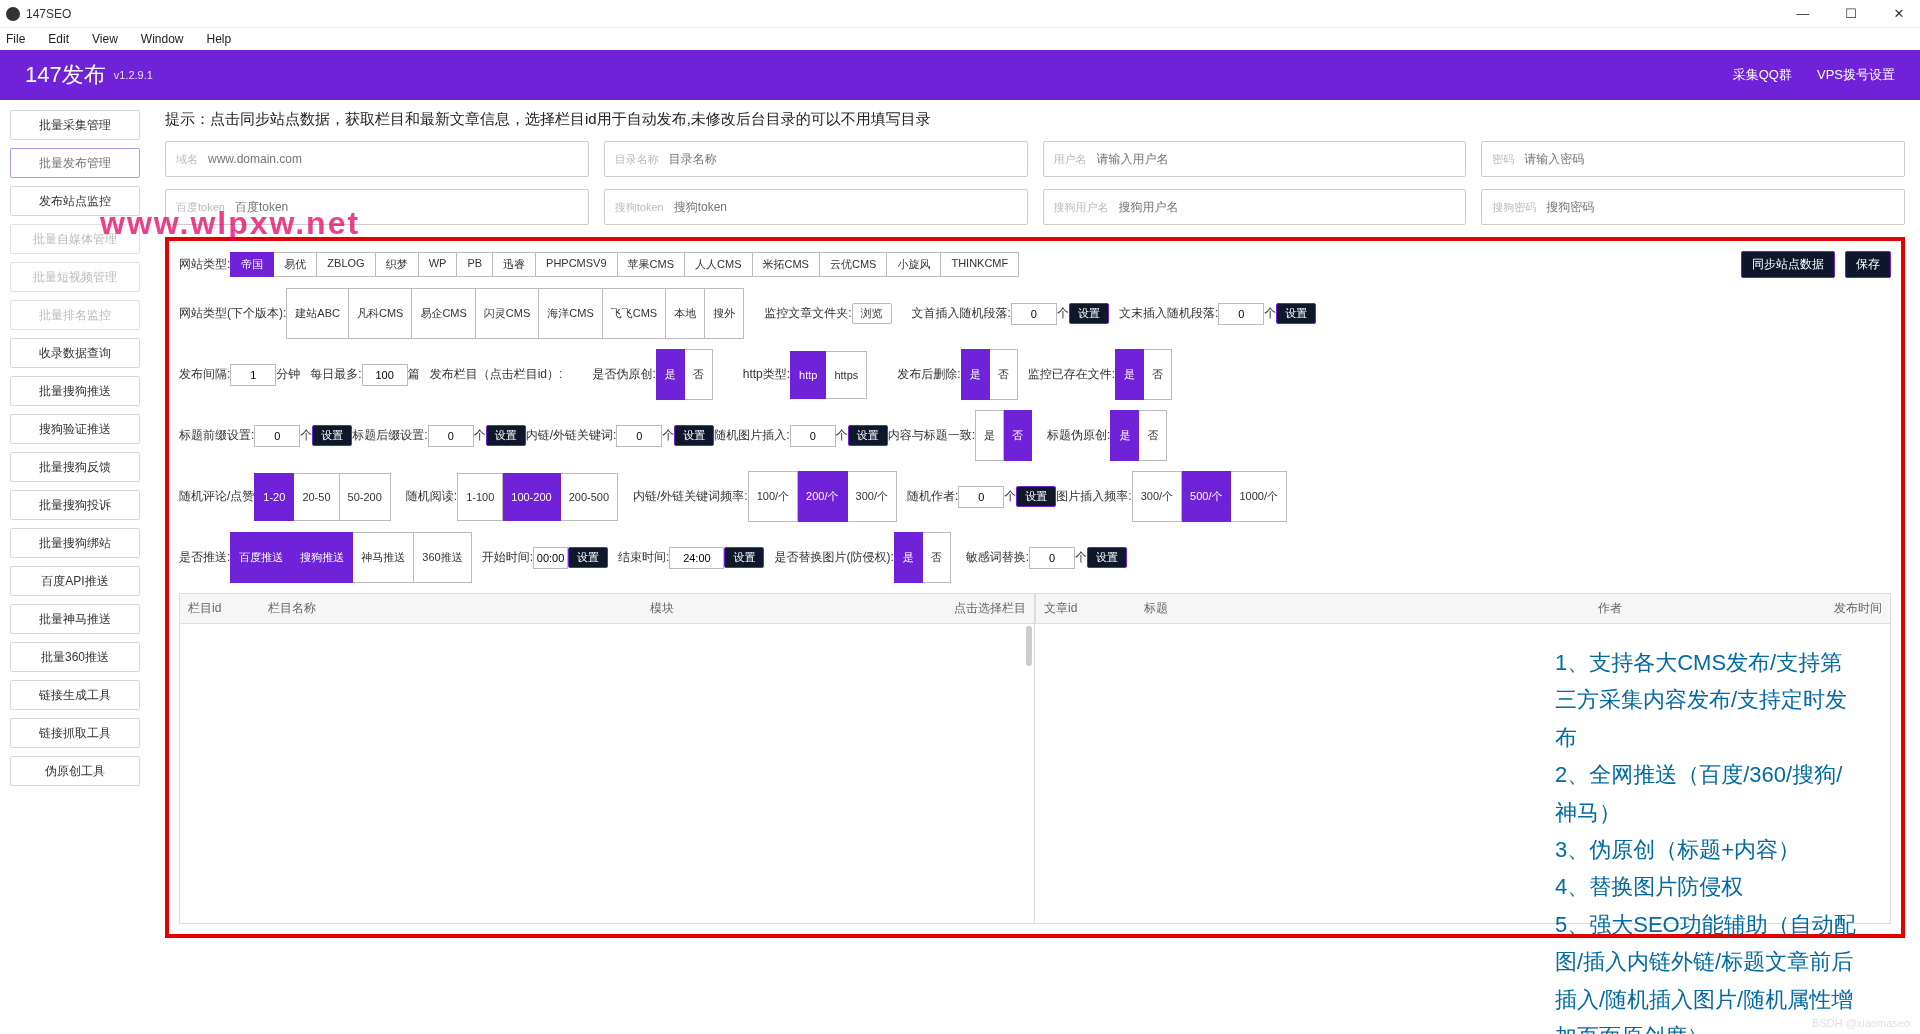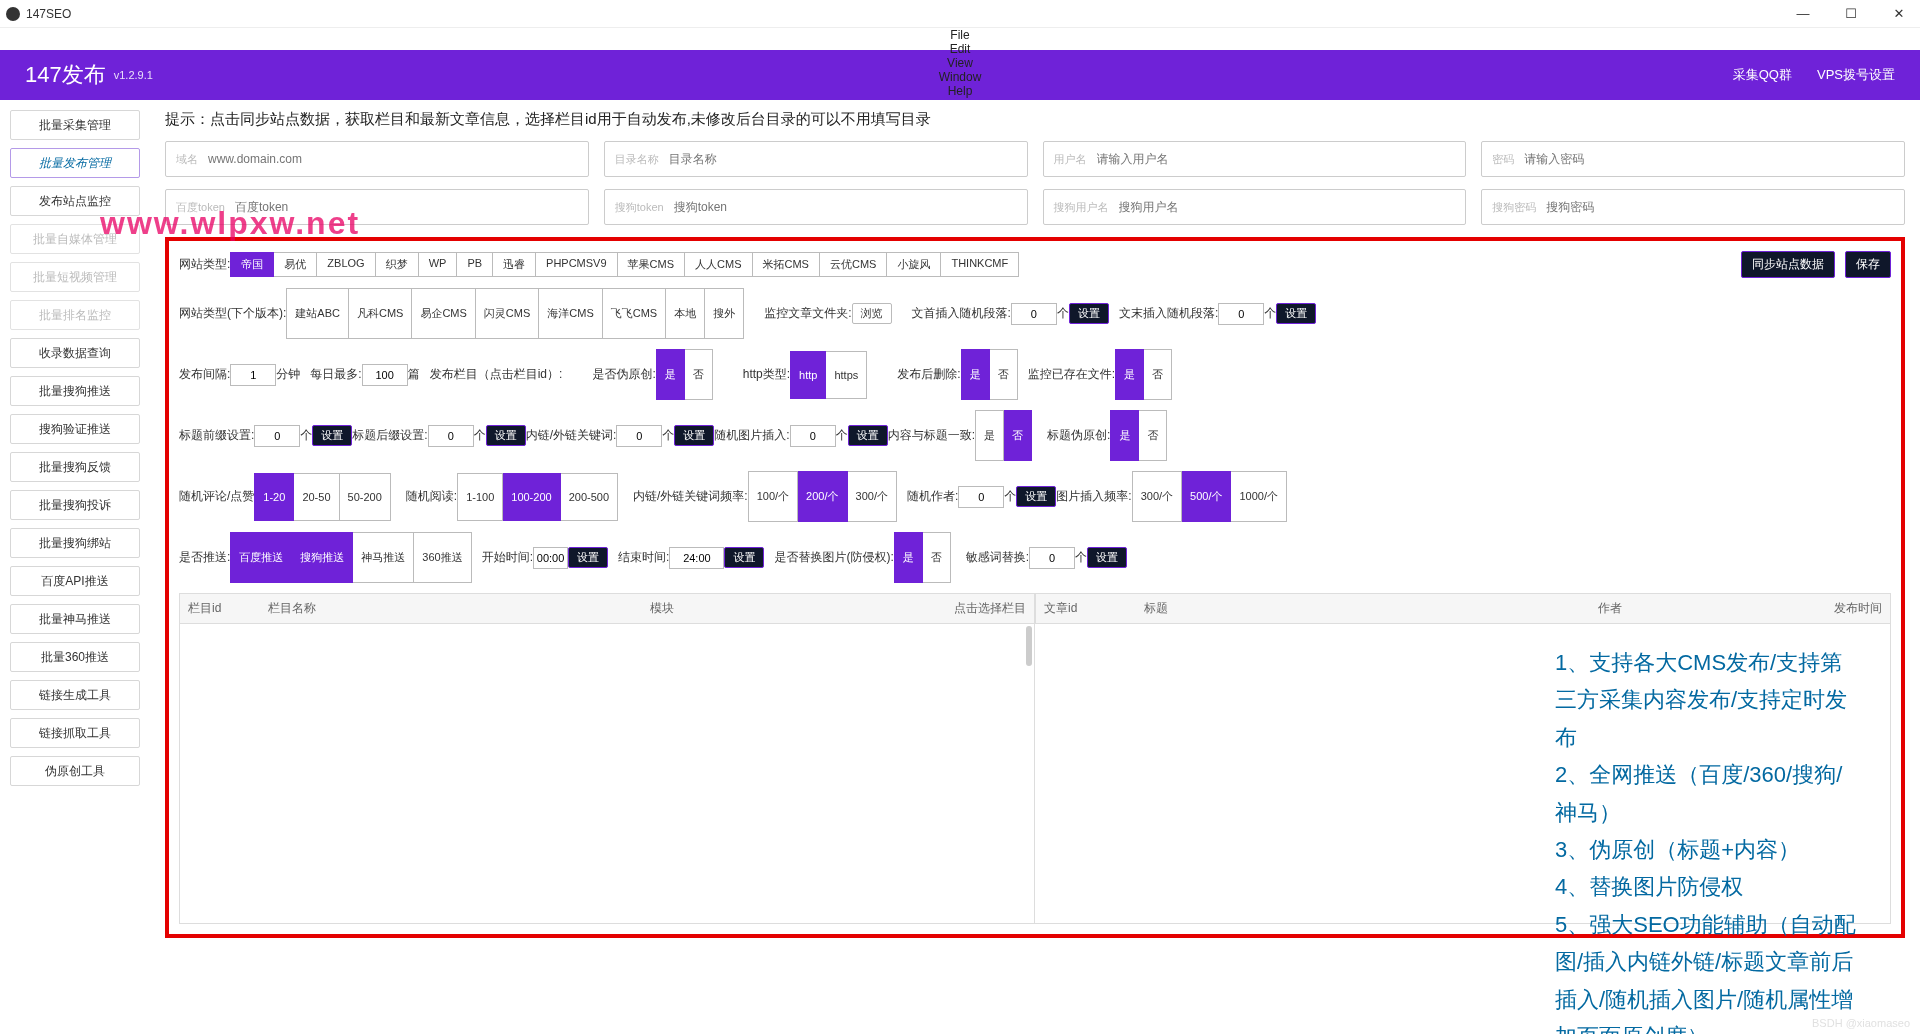--- a/index.html
+++ b/index.html
@@ -2,31 +2,31 @@
 <html><head>
 <meta charset="utf-8">
 <style>
 *{box-sizing:border-box;margin:0;padding:0;font-family:"Microsoft YaHei",sans-serif;}
 body{background:#fff;font-size:12px;color:#333;width:1920px;height:1034px;overflow:hidden;}
 .titlebar{display:flex;align-items:center;height:28px;padding:0 6px;background:#fff;border-bottom:1px solid #eee;}
 .titlebar .app-icon{width:14px;height:14px;border-radius:50%;background:#333;margin-right:6px;}
 .titlebar .title{flex:1;font-size:12px;}
 .win-controls{display:flex;gap:18px;align-items:center;font-size:13px;}
 .win-btn{width:30px;text-align:center;cursor:pointer;}
-.menubar{height:22px;display:flex;gap:0;align-items:center;padding:0 6px;font-size:12px;color:#222;flex-direction:column;}
+.menubar{height:22px;display:flex;gap:23px;align-items:center;padding:0 6px;font-size:12px;color:#222;}
 .menubar span{cursor:pointer;}
 .header{height:50px;background:#6f22d8;color:#fff;display:flex;align-items:center;padding:0 25px;}
 .header .brand{font-size:22px;font-weight:500;}
 .header .ver{font-size:11px;opacity:.85;margin-left:8px;}
 .header .sp{flex:1;}
 .header .hlink{margin-left:25px;font-size:13px;cursor:pointer;}
 .layout{display:flex;height:calc(1034px - 28px - 22px - 50px);}
 .sidebar{width:150px;padding:10px 10px 0 10px;display:flex;flex-direction:column;gap:8px;}
 .sidebtn{height:30px;border:1px solid #d7d7d7;background:#fff;display:flex;align-items:center;justify-content:center;font-size:12px;cursor:pointer;color:#333;border-radius:2px;}
-.sidebtn.active{color:#0369a1;border-color:#b49ae8;font-style:italic;}
+.sidebtn.active{color:#737373;border-color:#b49ae8;}
 .sidebtn.disabled{color:#bbb;border-color:#e2e2e2;}
 .main{flex:1;padding:10px 15px 10px 15px;position:relative;}
 .tip{font-size:15px;color:#222;margin-bottom:12px;}
 .row{display:flex;gap:15px;margin-bottom:12px;}
 .field{flex:1;border:1px solid #ccc;height:36px;display:flex;align-items:center;padding:12px 10px;gap:10px;border-radius:2px;}
 .field .lab{color:#bbb;font-size:11px;white-space:nowrap;}
 .field input{border:none;outline:none;flex:1;font-size:12px;}
 .redbox{border:4px solid #e40000;padding:10px 10px 10px 10px;position:relative;}
 .line{display:flex;align-items:center;flex-wrap:wrap;margin-bottom:10px;min-height:26px;}
 .lbl{font-size:12px;color:#333;}

